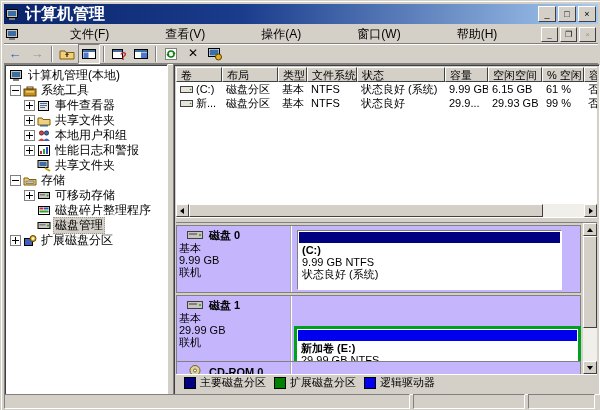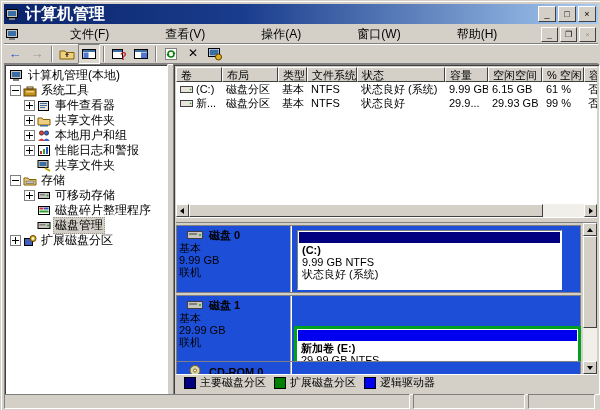--- a/index.html
+++ b/index.html
@@ -59,21 +59,21 @@
   .arr.left{left:3px;top:3px;border-top:3px solid transparent;border-bottom:3px solid transparent;border-right:4px solid #000;}
   .arr.right{left:4px;top:3px;border-top:3px solid transparent;border-bottom:3px solid transparent;border-left:4px solid #000;}
   .arr.up{left:3px;top:4px;border-left:3px solid transparent;border-right:3px solid transparent;border-bottom:4px solid #000;}
   .arr.down{left:3px;top:4px;border-left:3px solid transparent;border-right:3px solid transparent;border-top:4px solid #000;}
   .sb-thumb{height:13px;background:#D4D0C8;flex:none;box-sizing:border-box;
     border-top:1px solid #fff;border-left:1px solid #fff;border-right:1px solid #404040;border-bottom:1px solid #404040;}
   #splitter{position:absolute;left:2px;top:152px;width:421px;height:6px;background:#D4D0C8;border-top:1px solid #fff;border-bottom:1px solid #808080;box-sizing:border-box;}
   
   #disk-pane{position:absolute;left:2px;top:158px;width:421px;height:151px;background:#D4D0C8;overflow:hidden;}
   #disk-rows{position:absolute;left:0;top:0;width:407px;height:151px;overflow:hidden;}
-  .drow{position:absolute;left:0;width:405px;border:1px solid #808080;background:#1d4ed8;box-sizing:border-box;}
+  .drow{position:absolute;left:0;width:405px;border:1px solid #808080;background:#c4b5fd;box-sizing:border-box;}
   .dlabel{position:absolute;left:0;top:0;bottom:0;width:115px;border-right:2px groove #fff;box-sizing:border-box;font-size:11px;padding:3px 0 0 2px;}
   .dlabel .dl-head{display:flex;align-items:center;height:13px;font-weight:bold;}
   .dlabel .dl-head .ticon{margin:0 8px 0 8px;}
   .dlabel .dl-line{line-height:12px;white-space:nowrap;}
   .dstrip{position:absolute;left:115px;top:0;right:0;bottom:0;}
   .pbox{position:absolute;background:#fff;box-sizing:border-box;
     border-top:1px solid #808080;border-left:1px solid #808080;border-right:1px solid #fff;border-bottom:1px solid #fff;}
   .pbox .banner{height:11px;margin:1px;}
   .pbox .pline{font-size:11px;line-height:12px;padding-left:4px;white-space:nowrap;}
   .pbox .pline.b{font-weight:bold;}

